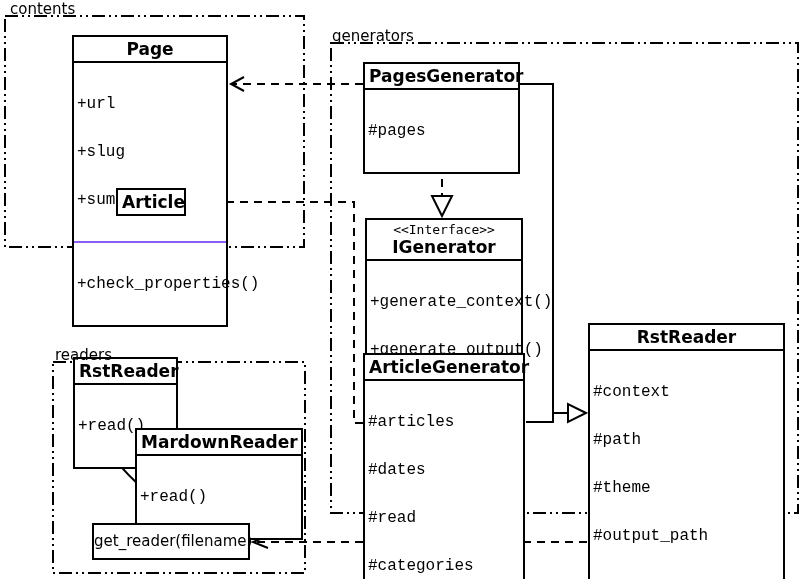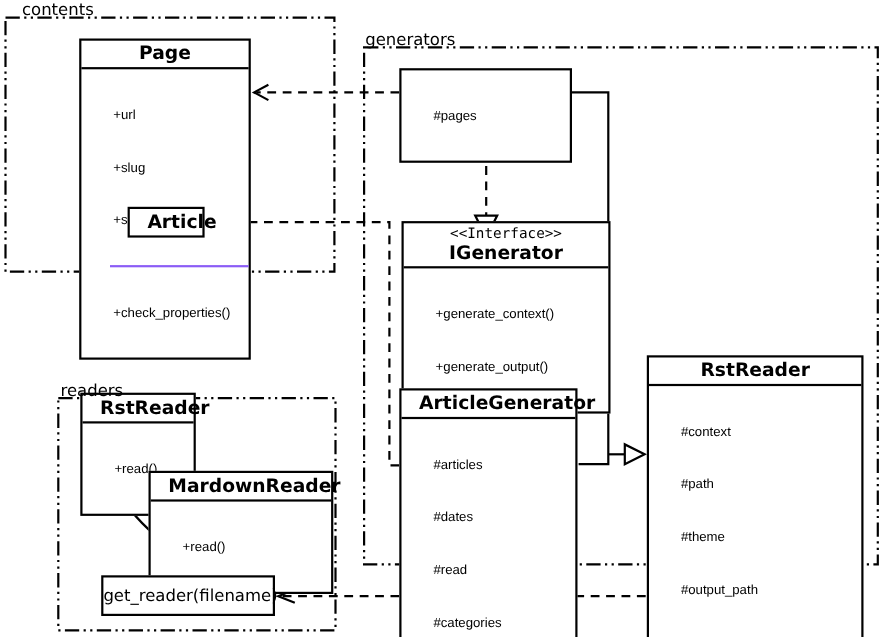--- a/index.html
+++ b/index.html
@@ -11,26 +11,26 @@
   .pkg-label{
     position:absolute;z-index:3;font-size:15px;line-height:17px;
     font-family:"DejaVu Sans",sans-serif;color:#000;white-space:nowrap;
   }
   .uml-class{
     position:absolute;z-index:2;background:#fff;border:2px solid #000;
     box-sizing:border-box;
   }
   .uml-title{
     font-family:"DejaVu Sans",sans-serif;font-weight:bold;font-size:17px;
-    line-height:20px;text-align:center;padding:2px 16px;white-space:nowrap;
+    line-height:20px;text-align:center;padding:2px 4px;white-space:nowrap;
   }
   .has-members > .uml-title{border-bottom:2px solid #000;}
   .uml-section{
-    font-family:Liberation Sans, sans-serif;font-size:12px;line-height:16px;
-    padding:1px 3px;white-space:pre;margin-left:26px;
+    font-family:Liberation Mono, monospace;font-size:16px;line-height:16px;
+    padding:1px 3px;white-space:pre;
   }
   .uml-ops-divided{border-top:2px solid #8b5cf6;}
   .stereotype{
     font-family:"DejaVu Sans Mono",monospace;font-size:13px;font-weight:normal;
     line-height:15px;
   }
   .plain-node{
     font-family:"DejaVu Sans",sans-serif;font-size:15px;
   }
 </style>
@@ -67,47 +67,48 @@
     <path d="M268,536 L253,542 L268,548"></path>
 
     <path d="M168,523 C163,490 115,485 100,423"></path>
     <path d="M92,436 L99,419 L109,431"></path>
 
     <path d="M177,523 C180,505 223,507 217,481"></path>
     <path d="M209,492 L217,478 L225,490"></path>
   </g>
 </svg>
 
-<span class="pkg-label" style="left:20px;top:1px">contents</span>
+<span class="pkg-label" style="left:10px;top:1px">contents</span>
 <span class="pkg-label" style="left:332px;top:28px">generators</span>
 <span class="pkg-label" style="left:55px;top:347px">readers</span>
 
 <div class="uml-class has-members" style="left:72px;top:35px;width:156px">
   <div class="uml-title">Page</div>
   <div class="uml-section">
     <div>+url</div>
     <div>+slug</div>
     <div>+summary</div>
   </div>
   <div class="uml-section uml-ops-divided">
     <div>+check_properties()</div>
   </div>
 </div>
 
 <div class="uml-class" style="left:116px;top:188px;width:70px">
   <div class="uml-title">Article</div>
 </div>
 
 <div class="uml-class has-members" style="left:363px;top:62px;width:157px">
+  <div class="uml-title">PagesGenerator</div>
   <div class="uml-section">
     <div>#pages</div>
   </div>
 </div>
 
-<div class="uml-class has-members" style="left:365px;top:201px;width:190px">
+<div class="uml-class has-members" style="left:365px;top:218px;width:158px">
   <div class="uml-title">
     <div class="stereotype">&lt;&lt;Interface&gt;&gt;</div>
     <div>IGenerator</div>
   </div>
   <div class="uml-section">
     <div>+generate_context()</div>
     <div>+generate_output()</div>
   </div>
 </div>
 

